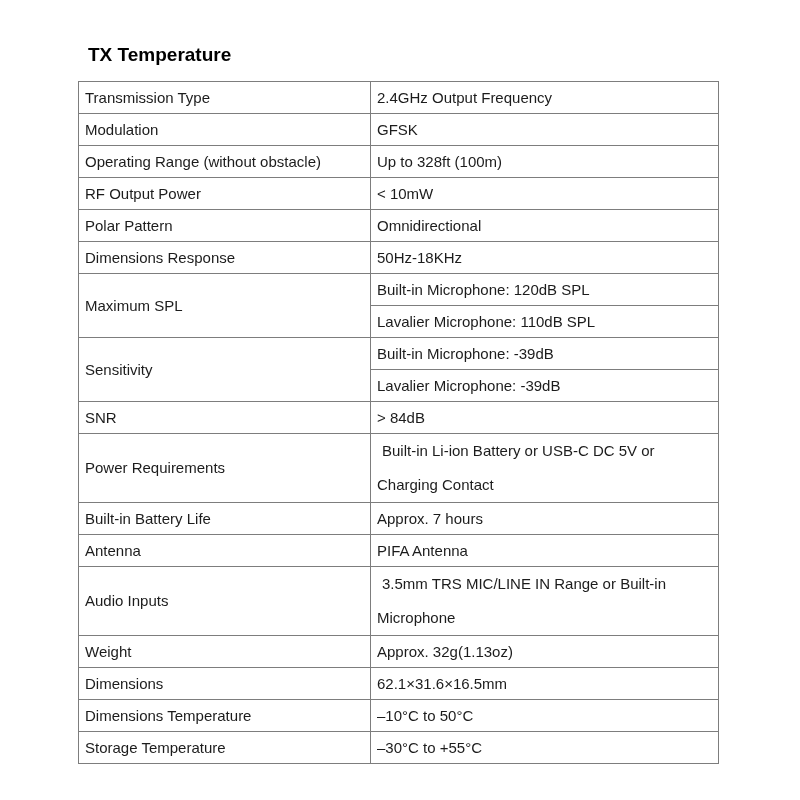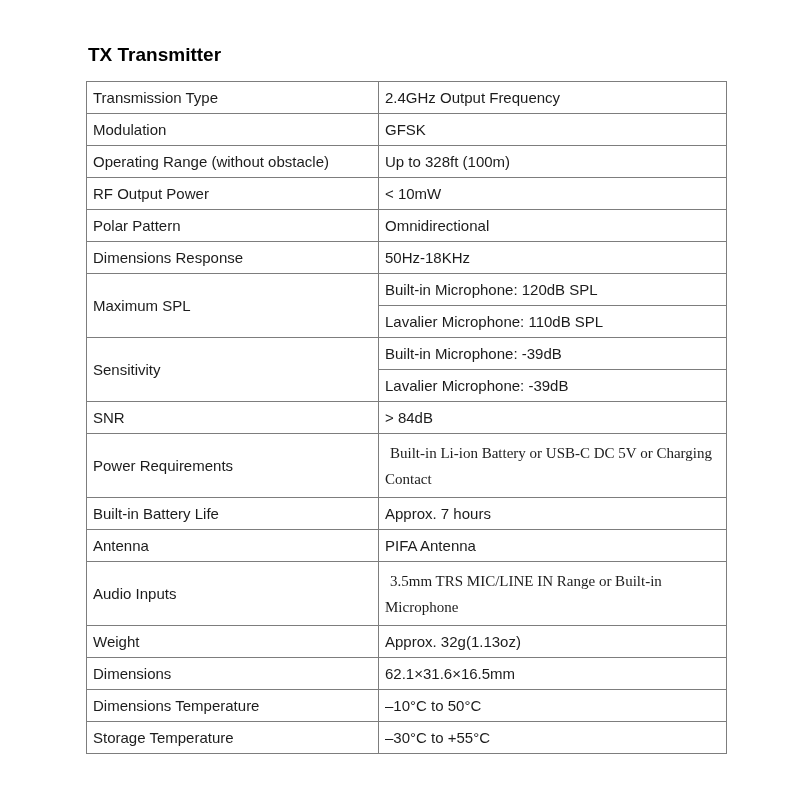--- a/index.html
+++ b/index.html
@@ -20,50 +20,49 @@
     left: 88px;
     top: 44px;
     margin: 0;
     font-size: 19px;
     font-weight: 700;
     color: #000000;
     font-family: "Liberation Sans", sans-serif;
   }
   table.spec-table {
     position: absolute;
-    left: 86px;
+    left: 78px;
     top: 81px;
     width: 630px;
     border-collapse: collapse;
     table-layout: fixed;
   }
   table.spec-table td {
     border: 1px solid #7d7d7d;
     font-size: 15px;
     color: #1c1c1c;
     padding: 0 4px 0 6px;
     height: 31px;
     vertical-align: middle;
     line-height: 20px;
     overflow: hidden;
   }
   td.label-cell  { width: 281px; }
   td.value-cell  { width: 337px; }
   td.value-cell.tall {
     height: 63px;
-    line-height: 26px;
+    line-height: 34px;
     text-indent: 5px;
-    font-family: Liberation Serif, serif;
   }
 </style>
 </head>
 <body>
 
 <div class="page">
-  <h1 class="doc-title">TX Transmitter</h1>
+  <h1 class="doc-title">TX Temperature</h1>
 
   <table class="spec-table">
     <tbody id="spec-body">
         <tr>
           <td class="label-cell" rowspan="1">Transmission Type</td>
           <td class="value-cell">2.4GHz Output Frequency</td>
         </tr>
         <tr>
           <td class="label-cell" rowspan="1">Modulation</td>
           <td class="value-cell">GFSK</td>

